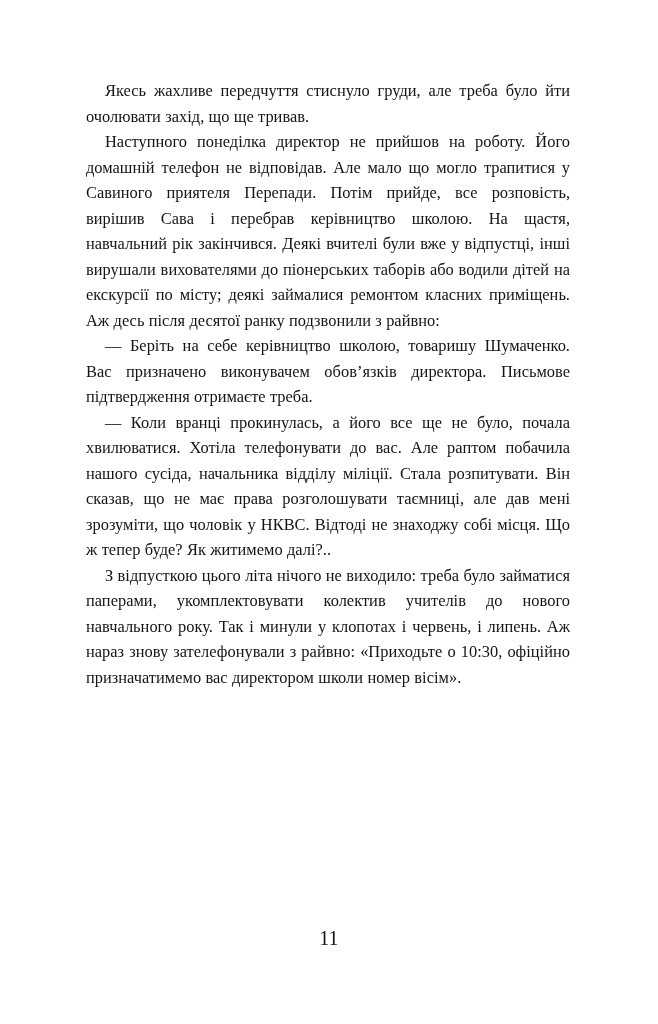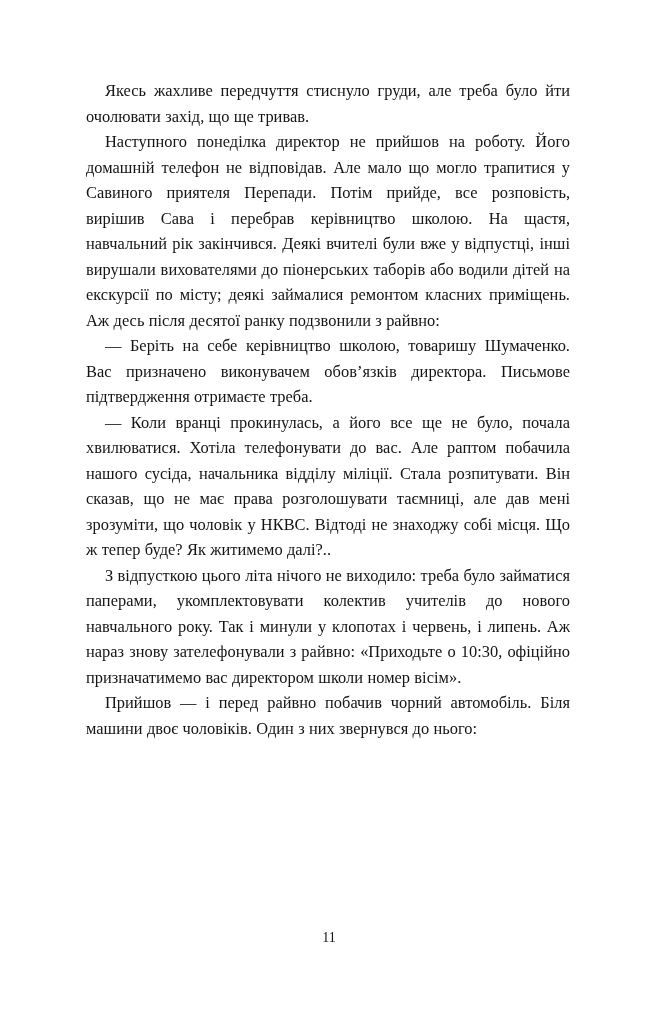--- a/index.html
+++ b/index.html
@@ -48,35 +48,34 @@
   p.para.dialogue {
     text-indent: 19px;
   }
 
   .folio {
     position: absolute;
     left: 0;
     right: 0;
     top: 928px;
     text-align: center;
-    font-size: 14px;
+    font-size: 20px;
     line-height: 20px;
     color: #141414;
     font-family: "Liberation Serif", "DejaVu Serif", serif;
   }
 </style>
 </head>
 <body>
 
 <div class="page">
 
   <div class="text-block">
     <p class="para">Якесь жахливе передчуття стиснуло груди, але треба було йти очолювати захід, що ще тривав.</p>
     <p class="para">Наступного понеділка директор не прийшов на роботу. Його домашній телефон не відповідав. Але мало що могло трапитися у Савиного приятеля Перепади. Потім прийде, все розповість, вирішив Сава і перебрав керівництво школою. На щастя, навчальний рік закінчився. Деякі вчителі були вже у відпустці, інші вирушали вихователями до піонерських таборів або водили дітей на екскурсії по місту; деякі займалися ремонтом класних приміщень. Аж десь після десятої ранку подзвонили з райвно:</p>
     <p class="para dialogue">— Беріть на себе керівництво школою, товаришу Шумаченко. Вас призначено виконувачем обов’язків директора. Письмове підтвердження отримаєте треба.</p>
     <p class="para dialogue">— Коли вранці прокинулась, а його все ще не було, почала хвилюватися. Хотіла телефонувати до вас. Але раптом побачила нашого сусіда, начальника відділу міліції. Стала розпитувати. Він сказав, що не має права розголошувати таємниці, але дав мені зрозуміти, що чоловік у НКВС. Відтоді не знаходжу собі місця. Що ж тепер буде? Як житимемо далі?..</p>
     <p class="para">З відпусткою цього літа нічого не виходило: треба було займатися паперами, укомплектовувати колектив учителів до нового навчального року. Так і минули у клопотах і червень, і липень. Аж нараз знову зателефонували з райвно: «Приходьте о 10:30, офіційно призначатимемо вас директором школи номер вісім».</p>
-    <p class="para">Прийшов — і перед райвно побачив чорний автомобіль. Біля машини двоє чоловіків. Один з них звернувся до нього:</p>
   </div>
 
   <div class="folio">11</div>
 
 </div>
 
 </body></html>

